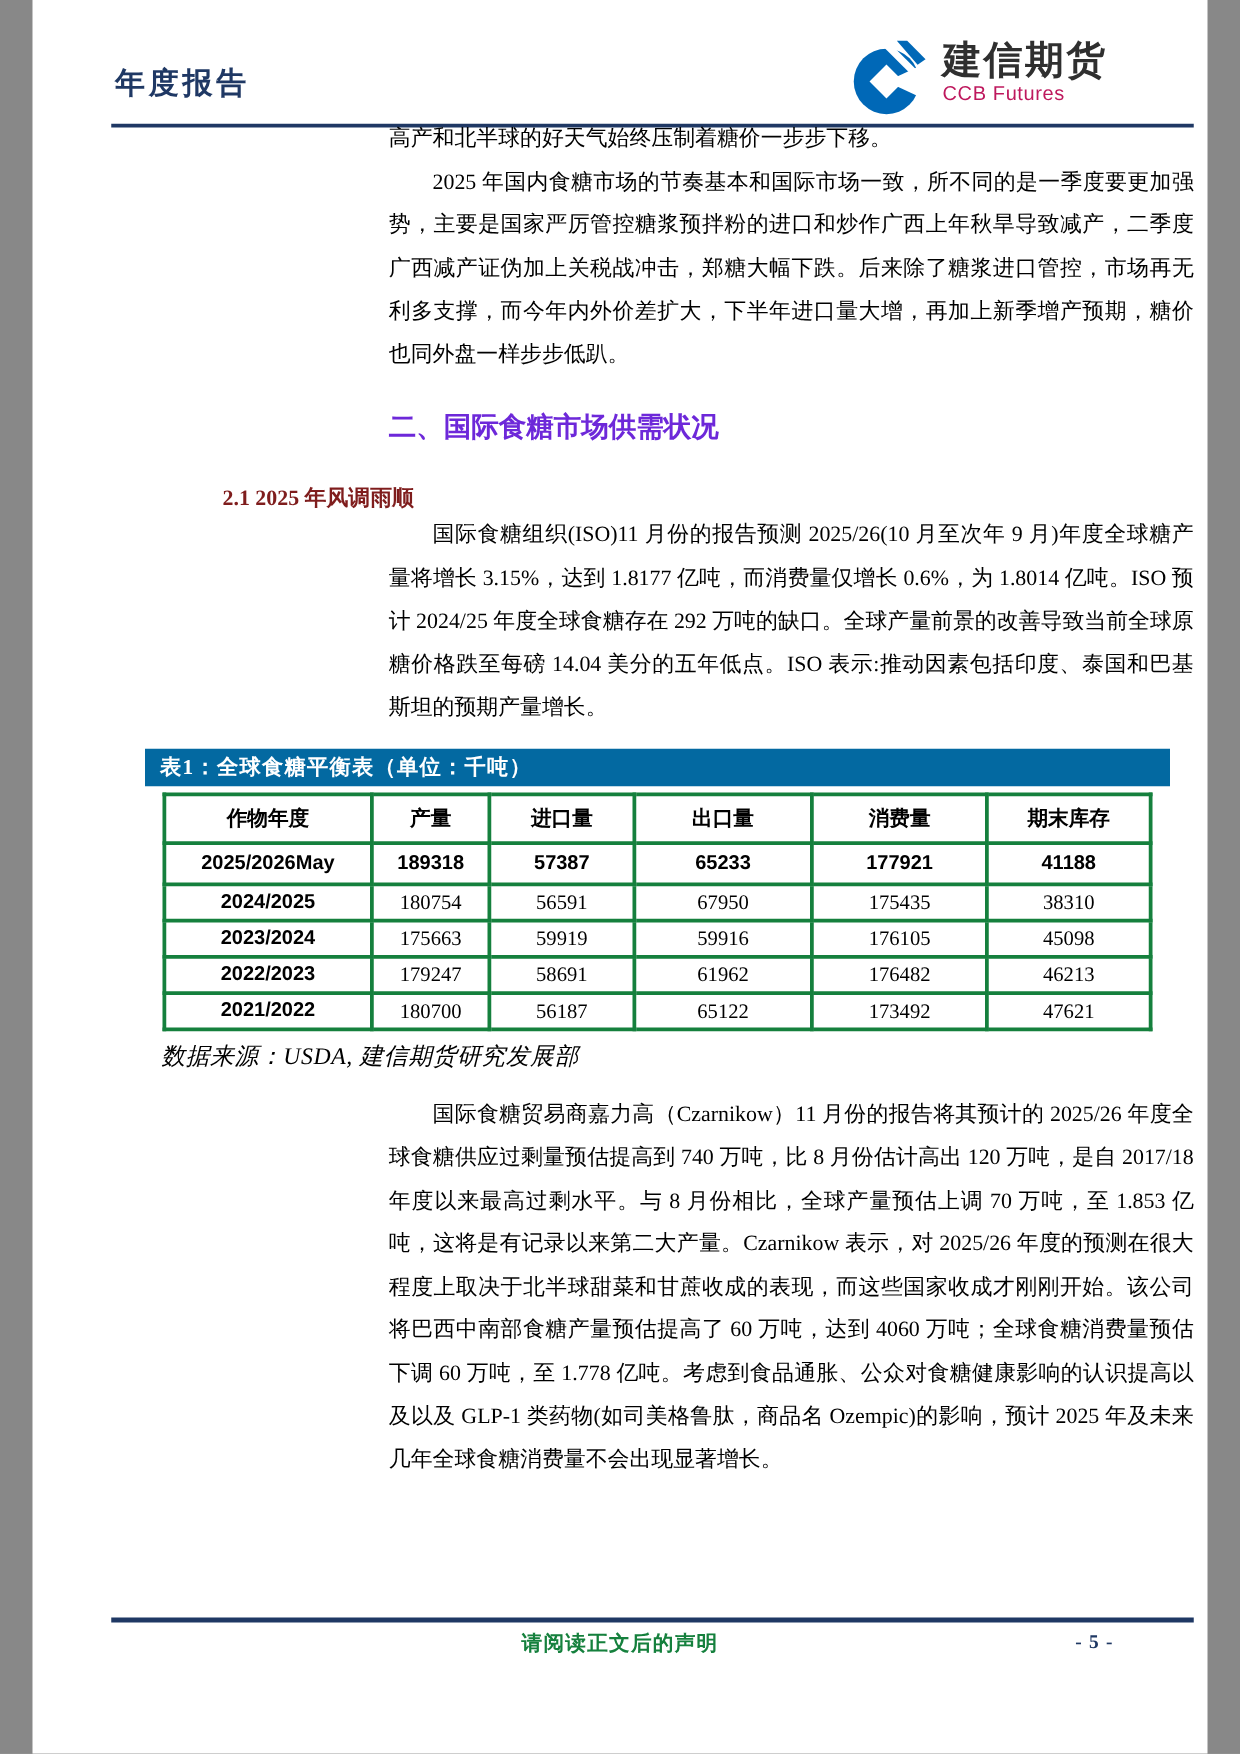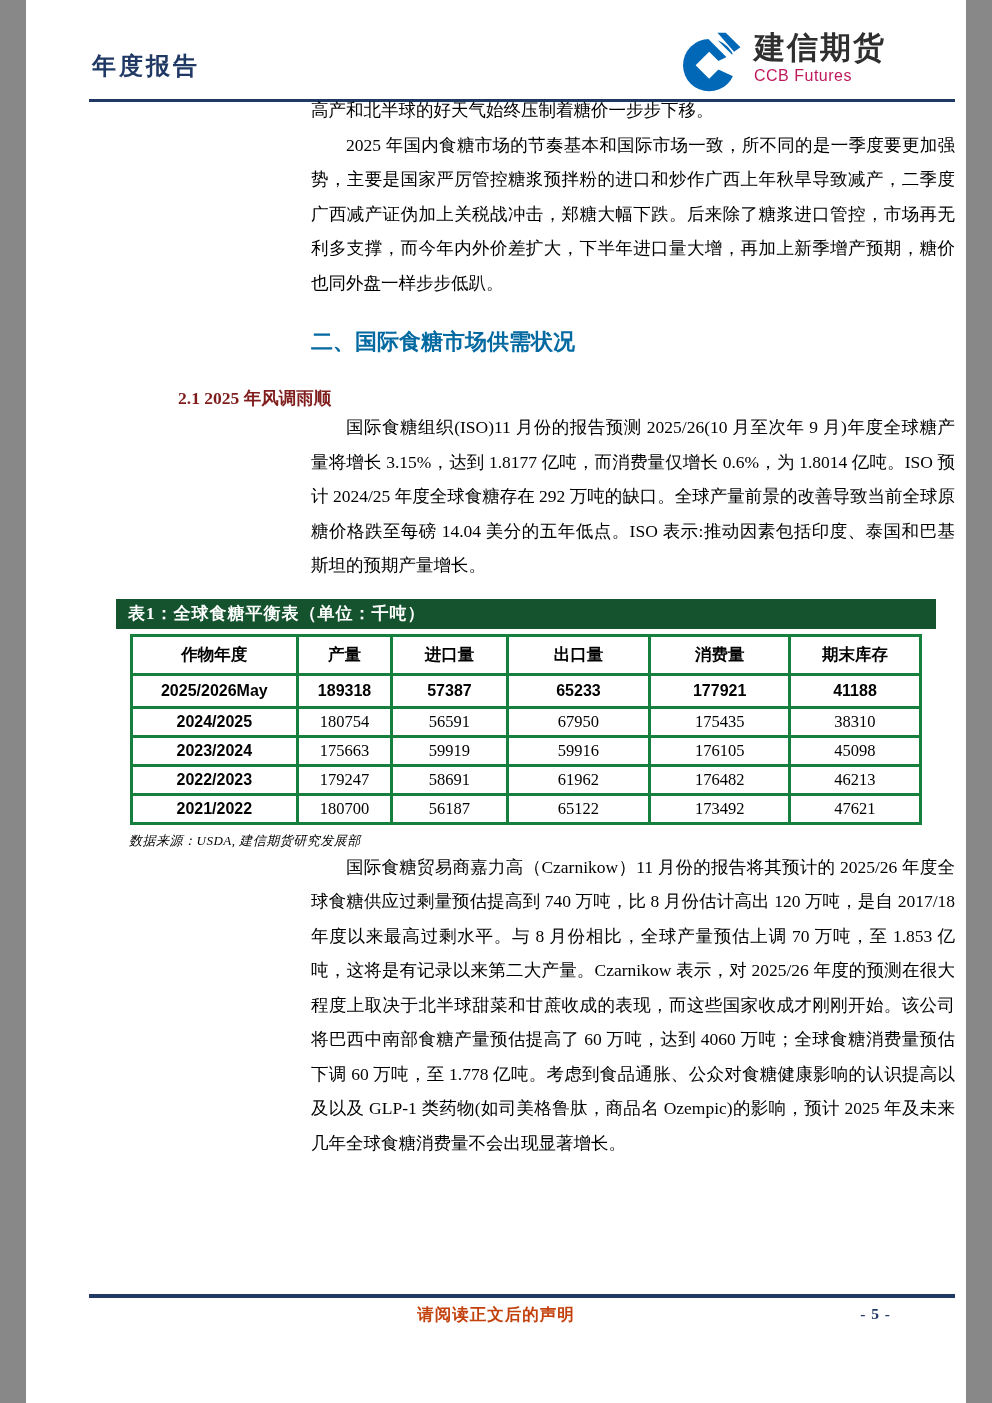--- a/index.html
+++ b/index.html
@@ -26,54 +26,54 @@
   }
   .header-divider{position:absolute;top:99px;left:63px;width:866px;height:3px;background:#1F3864;}
   
   .content{position:absolute;top:93px;left:63px;width:866px;}
   .para{
     margin:0 0 0 222px;width:644px;
     font-size:17.5px;line-height:34.5px;text-align:justify;
   }
   .indent{text-indent:2em;}
   .section-h2{
-    margin:27px 0 0 222px;font-size:22px;font-weight:bold;color:#0369a1;line-height:30px;
+    margin:27px 0 0 222px;font-size:22px;font-weight:bold;color:#6d28d9;line-height:30px;
   }
   .section-h3{
     margin:29px 0 0 89px;font-size:17.5px;font-weight:bold;color:#7f1d1d;line-height:24px;
   }
   .p-after-h3{margin-top:16px;}
   
   .table-card{margin:16px 0 0 27px;width:820px;}
   .table-title{
-    background:#14532d;color:#ffffff;font-weight:bold;font-size:17px;
+    background:#0369a1;color:#ffffff;font-weight:bold;font-size:17px;
     line-height:30px;height:30px;padding:0 12px;letter-spacing:1px;
   }
   .balance-table{
     margin:5px 14px 0 14px;width:792px;border-collapse:collapse;
     border:2px solid #000;table-layout:fixed;
   }
   .balance-table th,.balance-table td{
     border:3px solid #15803d;text-align:center;vertical-align:middle;padding:0 2px;
   }
   .balance-table th{height:36px;font-size:16.5px;font-weight:bold;}
   .balance-table td{height:26px;font-size:16.5px;}
   .balance-table tr.row-current td{
     height:30px;font-family:"Liberation Sans","DejaVu Sans",sans-serif;font-weight:bold;font-size:16px;margin-top:40px;
   }
   .balance-table td.year-col{
     font-family:"Liberation Sans","DejaVu Sans",sans-serif;font-weight:bold;font-size:16px;
   }
-  .table-source{margin:7px 0 0 13px;font-style:italic;font-size:13px;letter-spacing:.5px;}
-  .p5{}
+  .table-source{margin:7px 0 0 13px;font-style:italic;font-size:19px;letter-spacing:.5px;}
+  .p5{margin-top:16px;}
   
   .footer-divider{position:absolute;top:1294px;left:63px;width:866px;height:4px;background:#1F3864;}
   .footer-disclaimer{
     position:absolute;top:1304px;left:0;width:100%;text-align:center;
-    color:#c2410c;font-weight:bold;font-size:16.5px;letter-spacing:1px;
+    color:#15803d;font-weight:bold;font-size:16.5px;letter-spacing:1px;
   }
   .footer-page{
     position:absolute;top:1305px;right:75px;color:#1F3864;font-weight:bold;font-size:15.5px;letter-spacing:1px;
   }
 </style>
 </head>
 <body>
 
 <div class="page">
 

